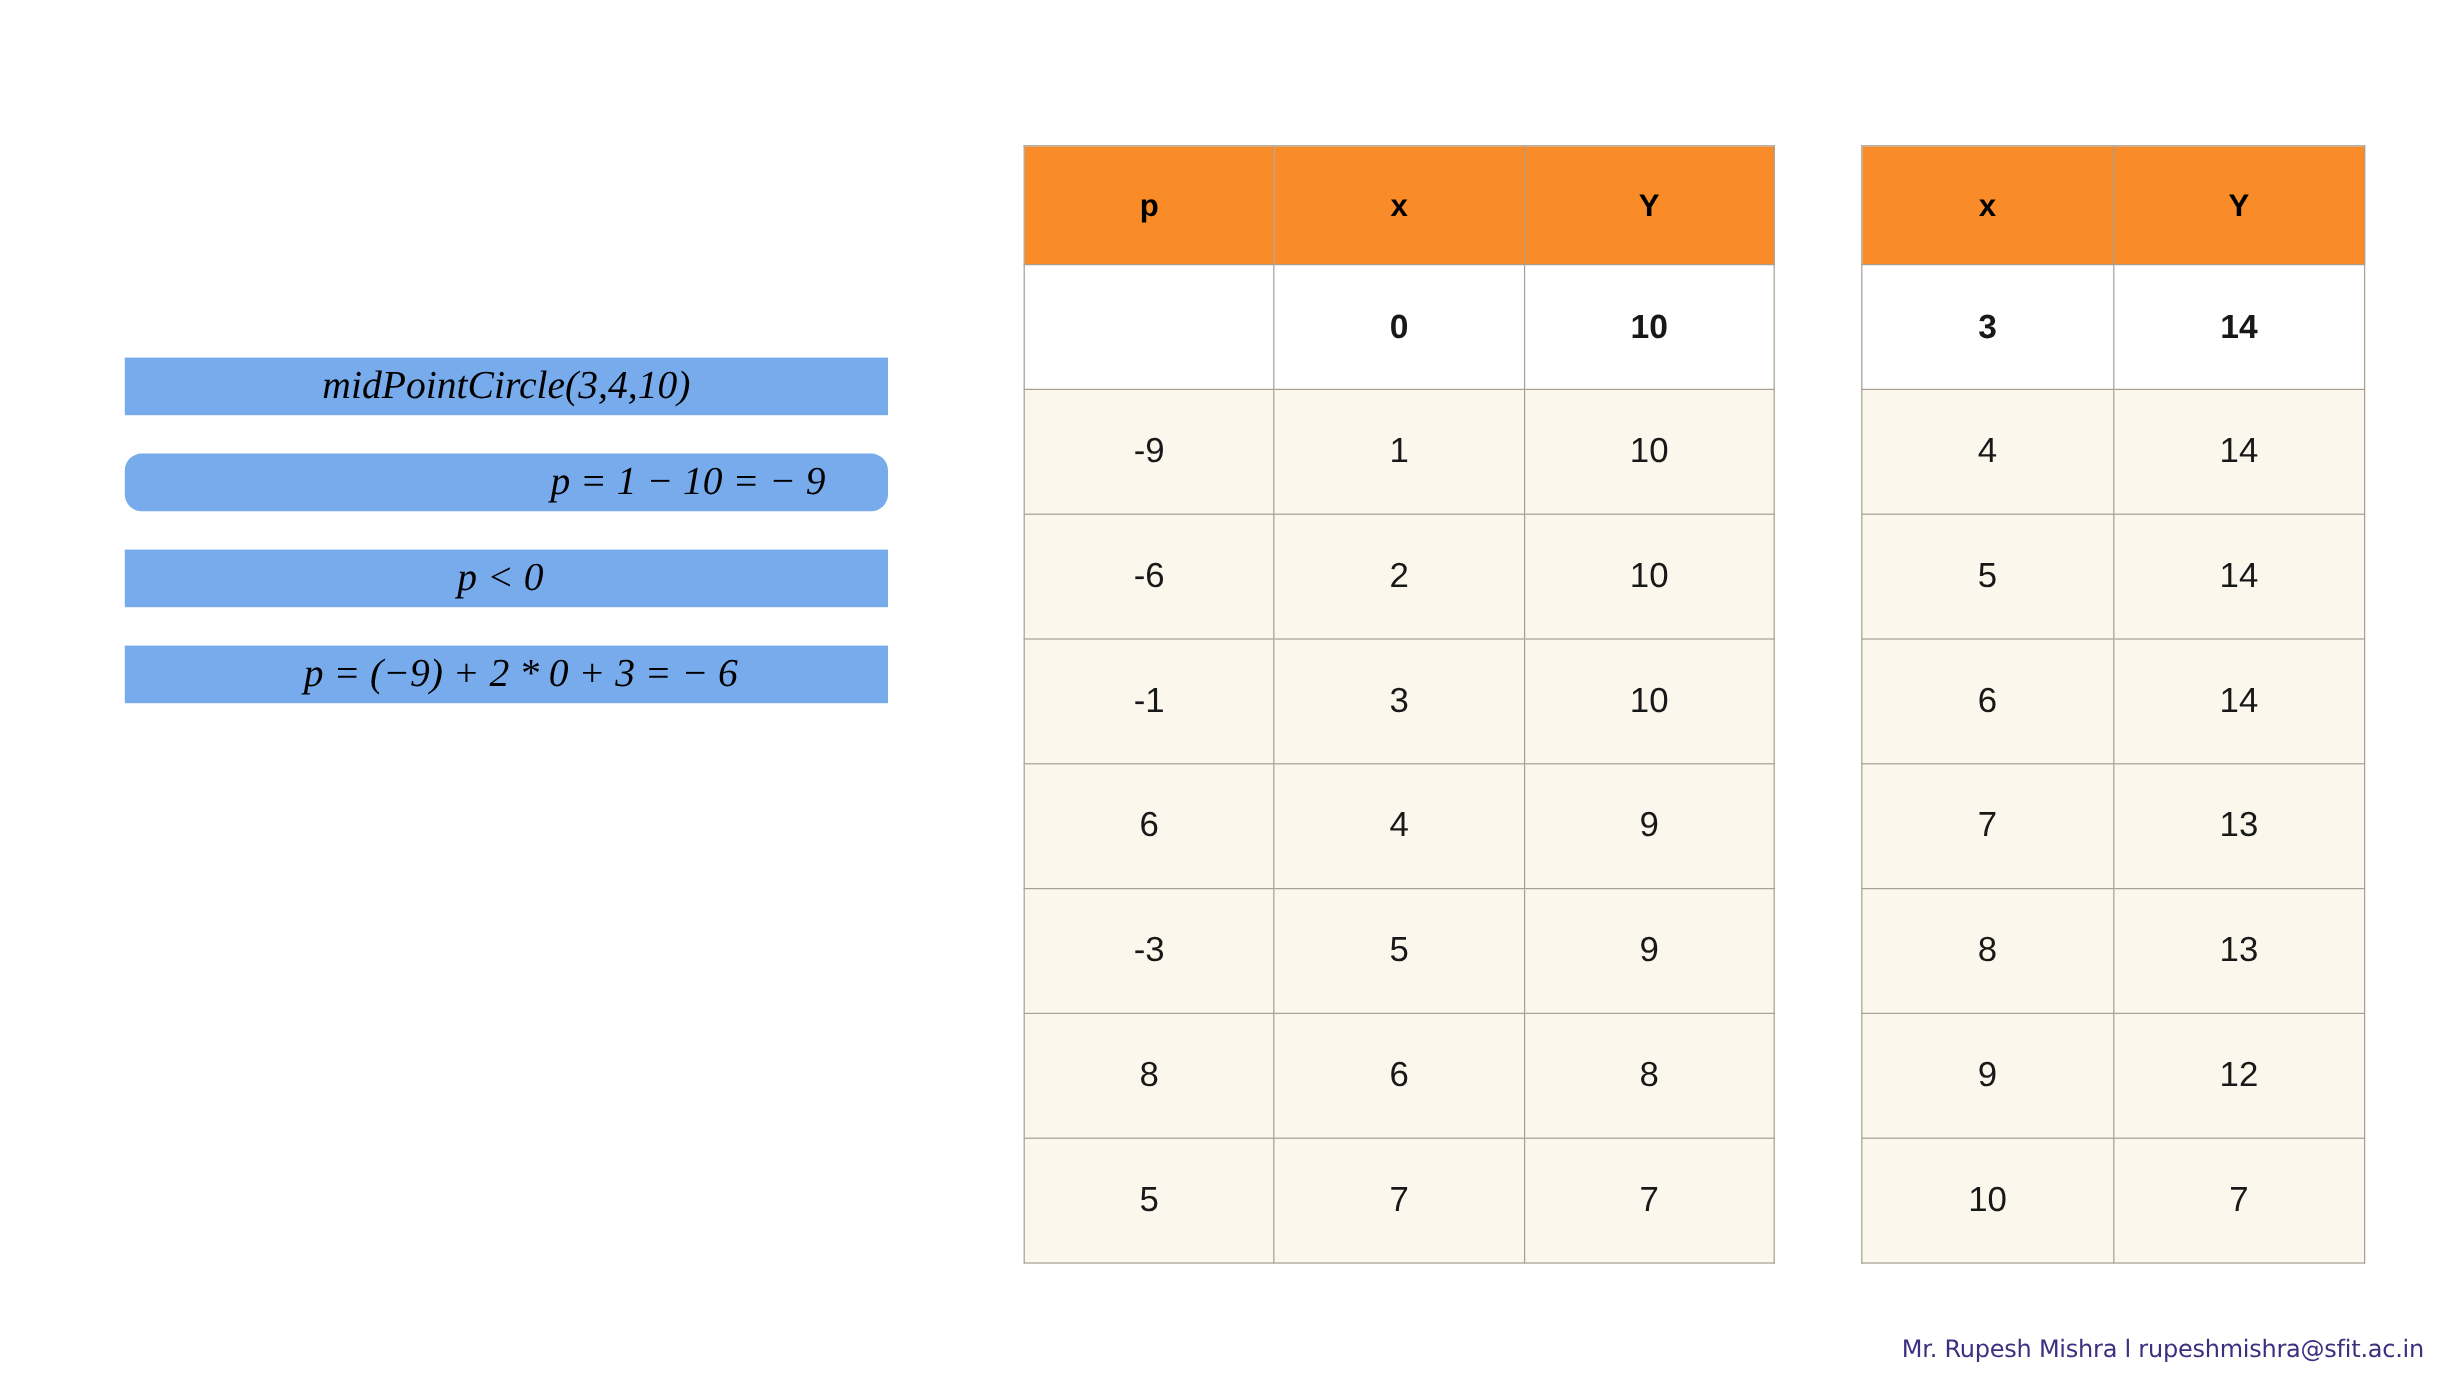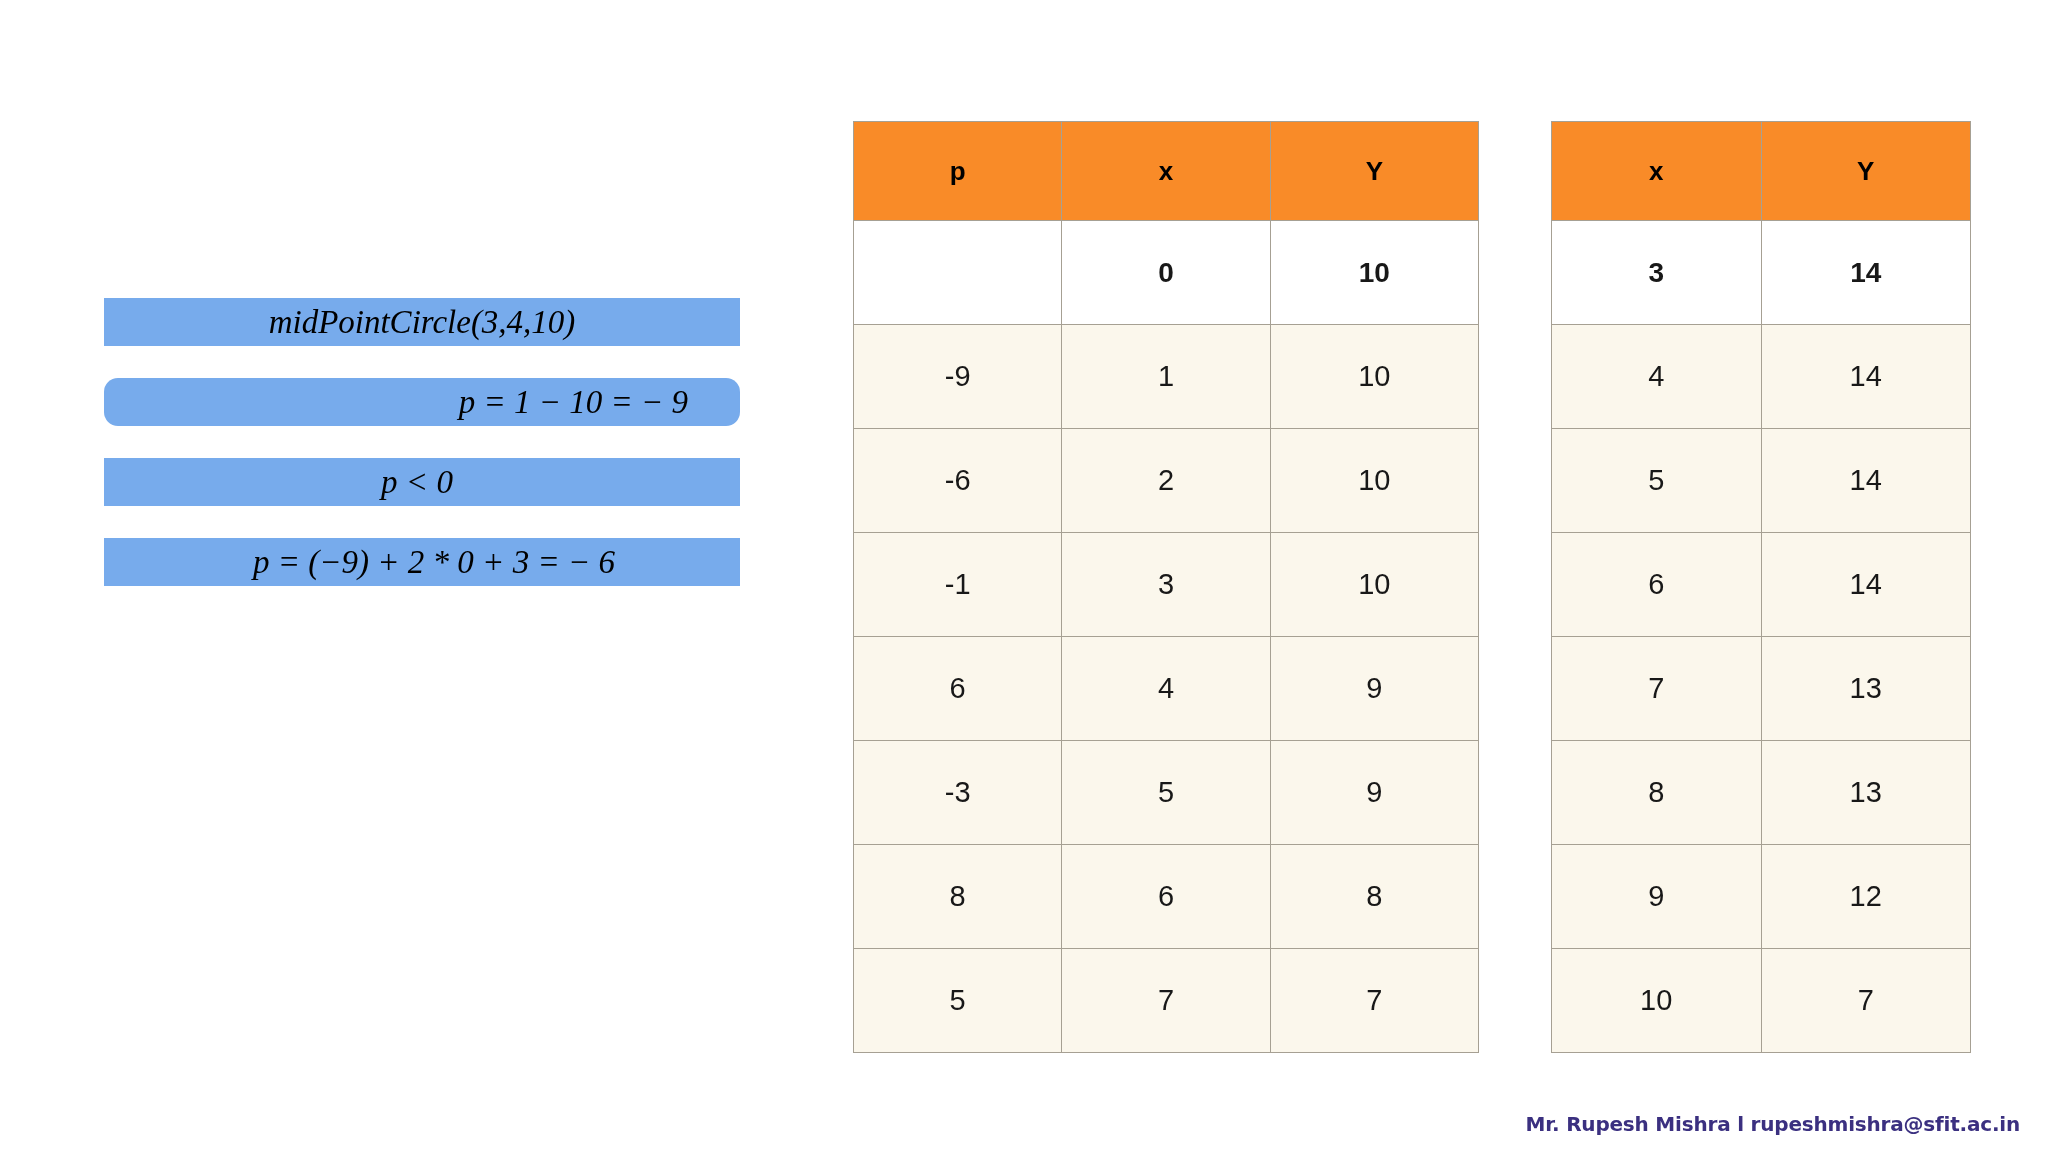--- a/index.html
+++ b/index.html
@@ -98,21 +98,21 @@
     font-size: 28px;
   }
 
   
   #footer-credit {
     position: absolute;
     right: 28px;
     bottom: 16px;
     font-family: "DejaVu Sans", sans-serif;
     font-size: 20px;
-    font-weight: bold;
+    font-weight: normal;
     color: #3B3080;
     letter-spacing: -0.2px;
     white-space: nowrap;
   }
 </style>
 </head>
 <body>
 
 <div id="steps-panel">
   <div class="step-box box-0">

